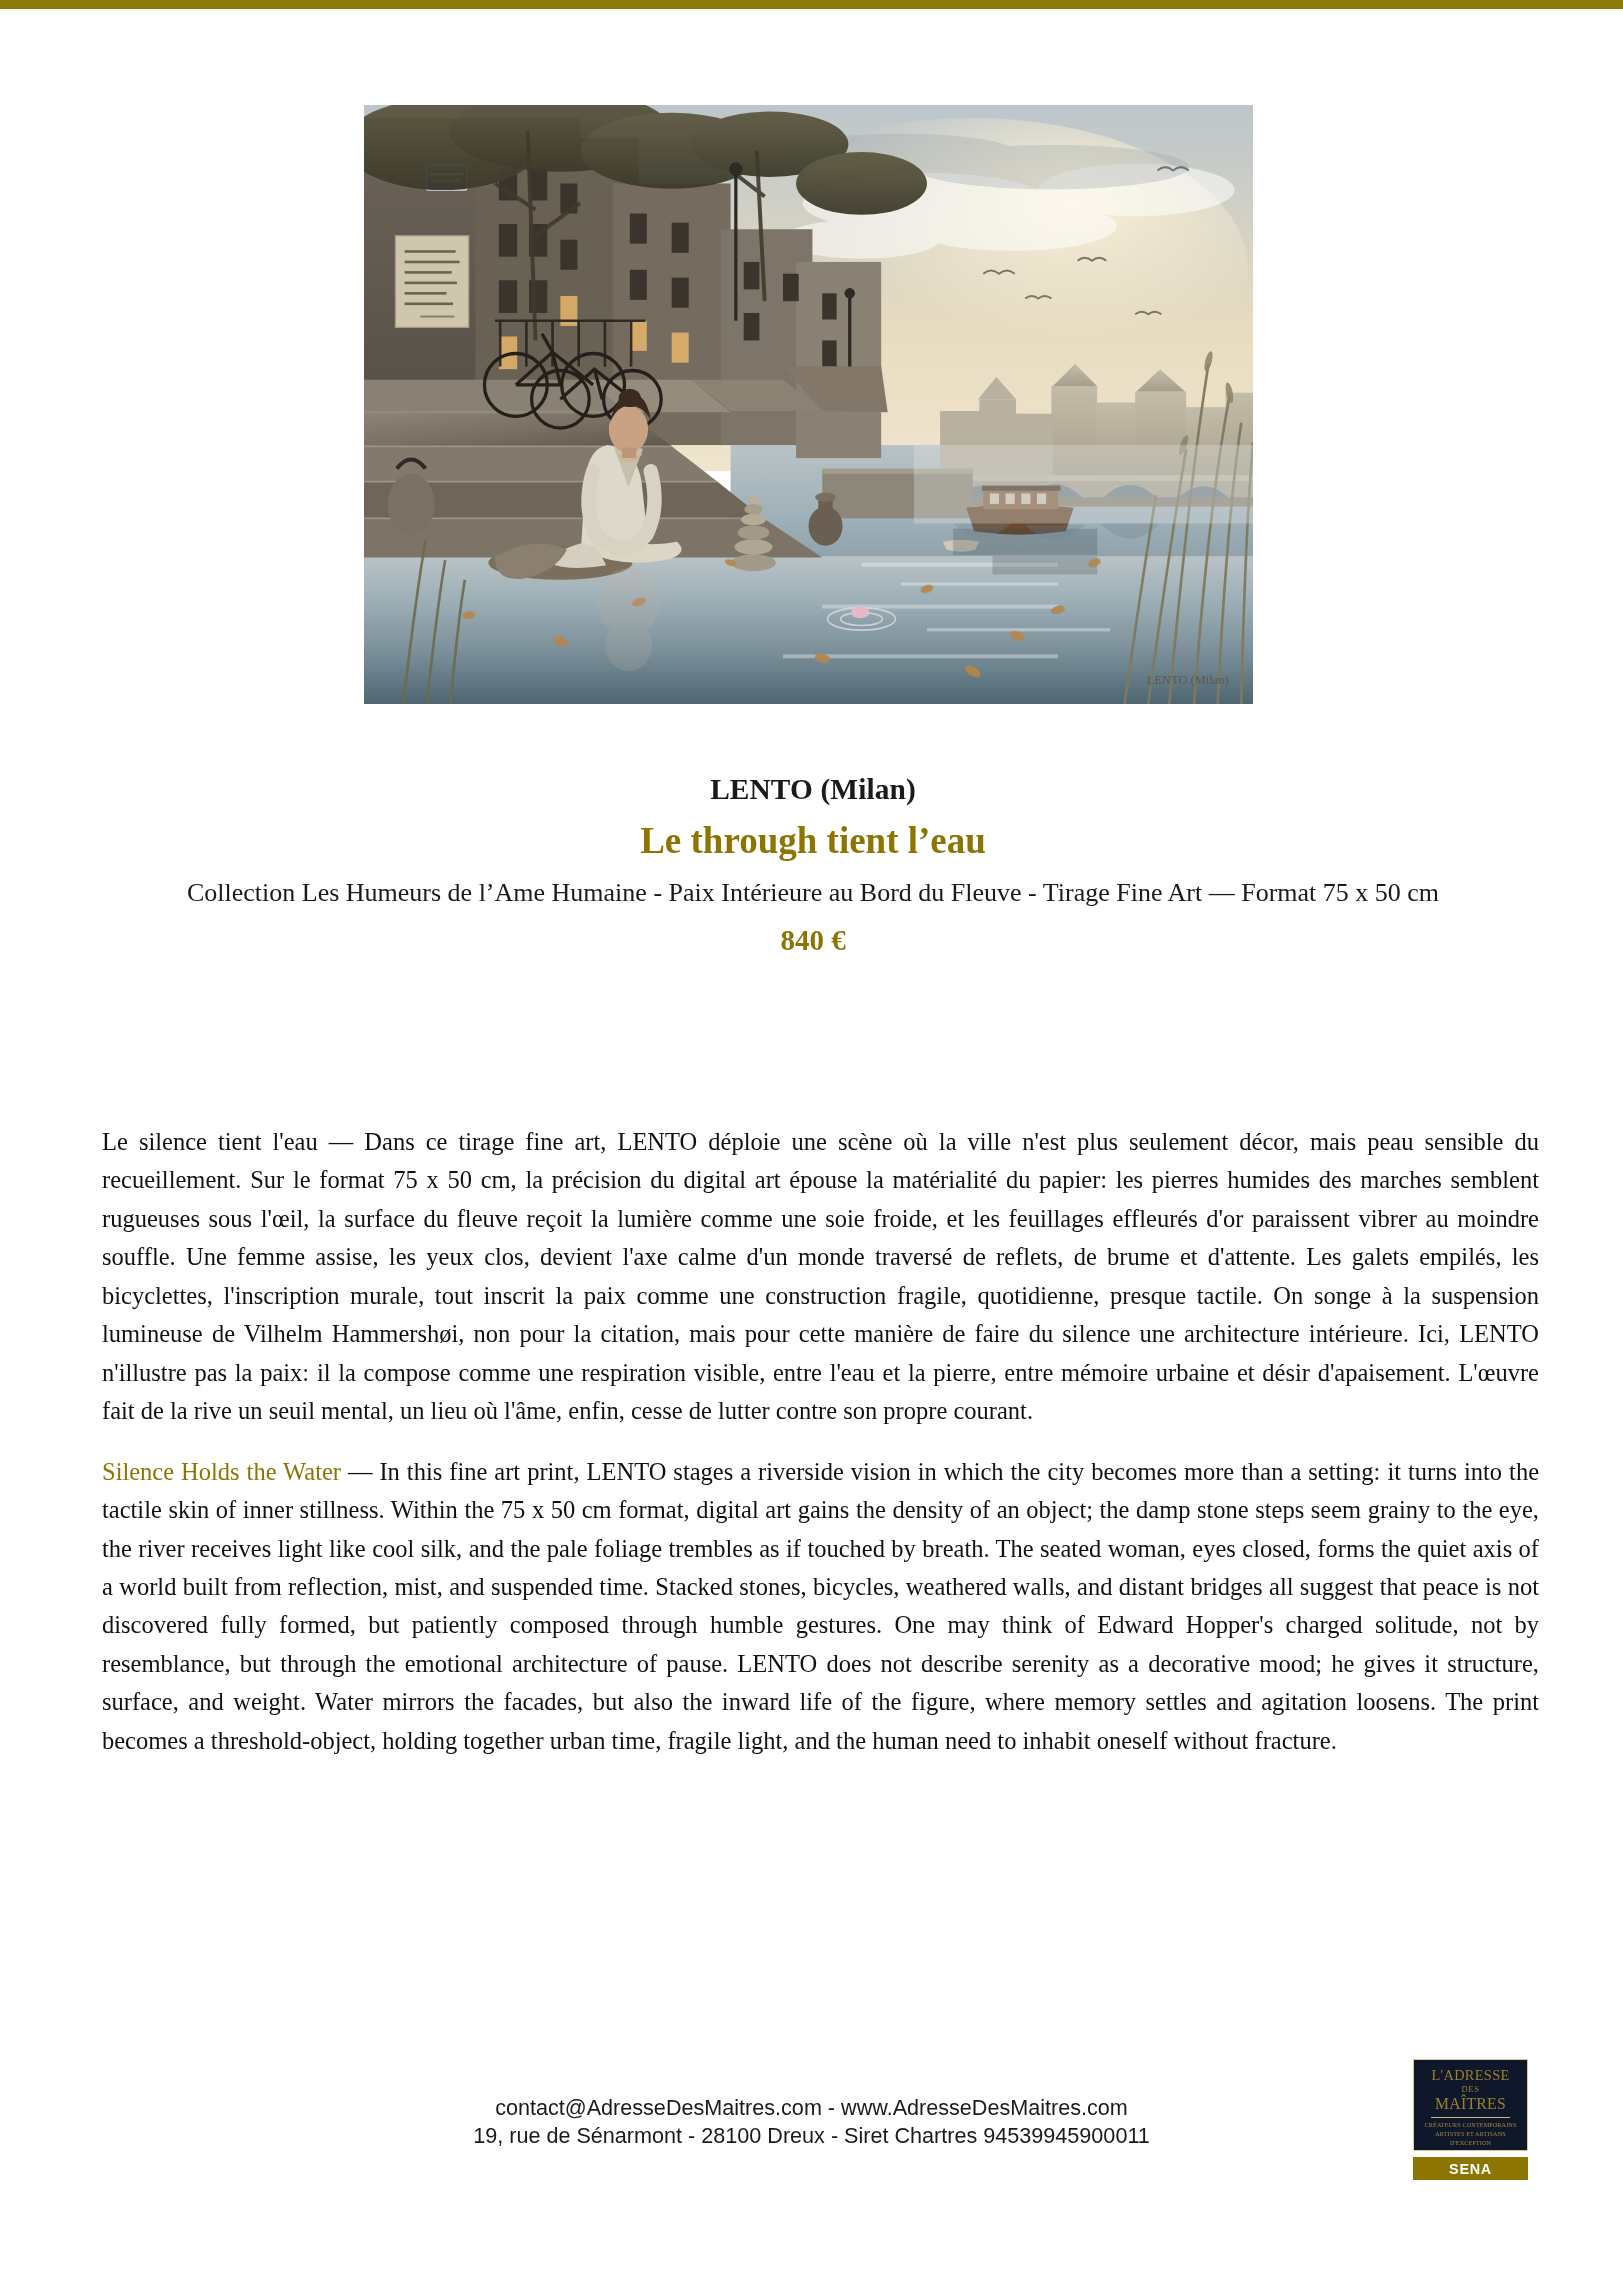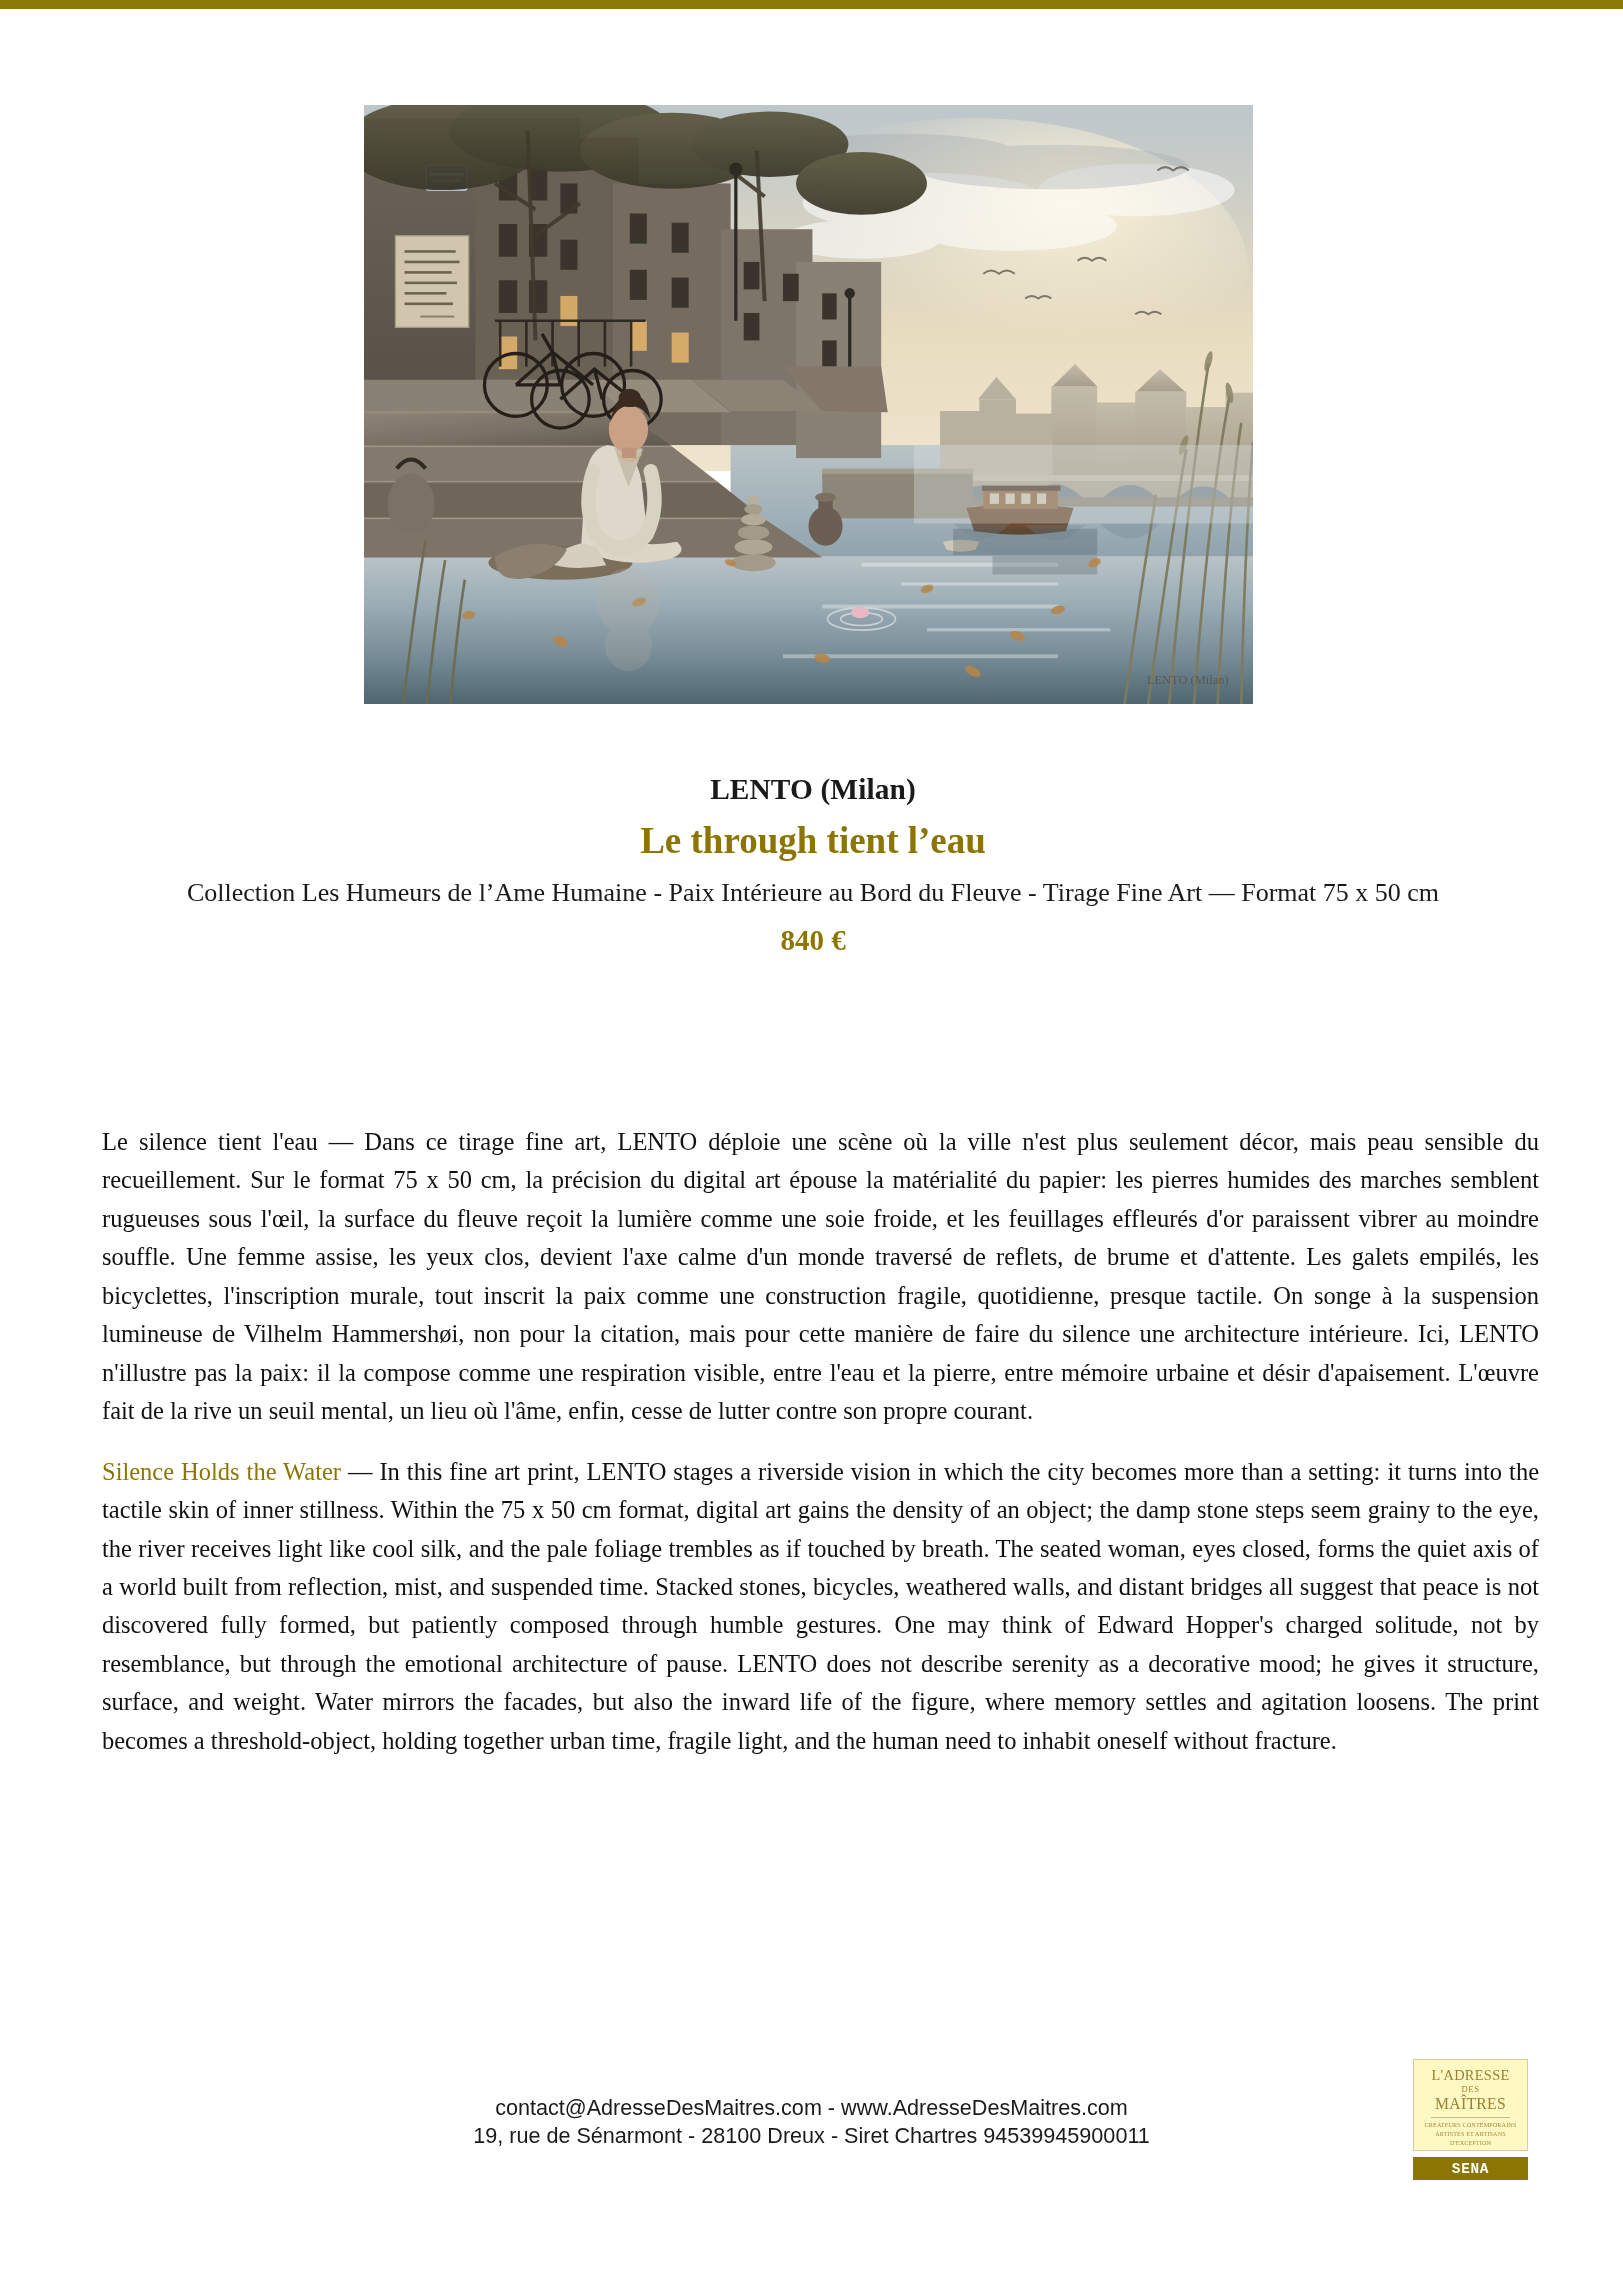--- a/index.html
+++ b/index.html
@@ -132,21 +132,21 @@
 
   
   .logo-block {
     position: absolute;
     left: 1413px;
     top: 2059px;
     width: 116px;
   }
   .logo-card {
     border: 1px solid #D9CB9A;
-    background: #fef9c3;
+    background: #0f172a;
     width: 115px;
     height: 92px;
     box-sizing: border-box;
     padding: 7.9px 3.9px 5.2px 3.9px;
     text-align: center;
     font-family: "Liberation Serif", serif;
     color: #9A812C;
   }
   .logo-l1 {
     font-size: 14.4px;
@@ -174,21 +174,21 @@
     letter-spacing: 0.1px;
     line-height: 1.45;
     color: #A4893A;
   }
   .sena-badge {
     margin-top: 5.9px;
     width: 115px;
     height: 23.6px;
     background: #8C7503;
     color: #ffffff;
-    font-family: Liberation Mono, monospace;
+    font-family: Liberation Sans, sans-serif;
     font-size: 14.4px;
     font-weight: bold;
     letter-spacing: 0.7px;
     display: flex;
     align-items: center;
     justify-content: center;
     box-sizing: border-box;
   }
 </style>
 </head>

